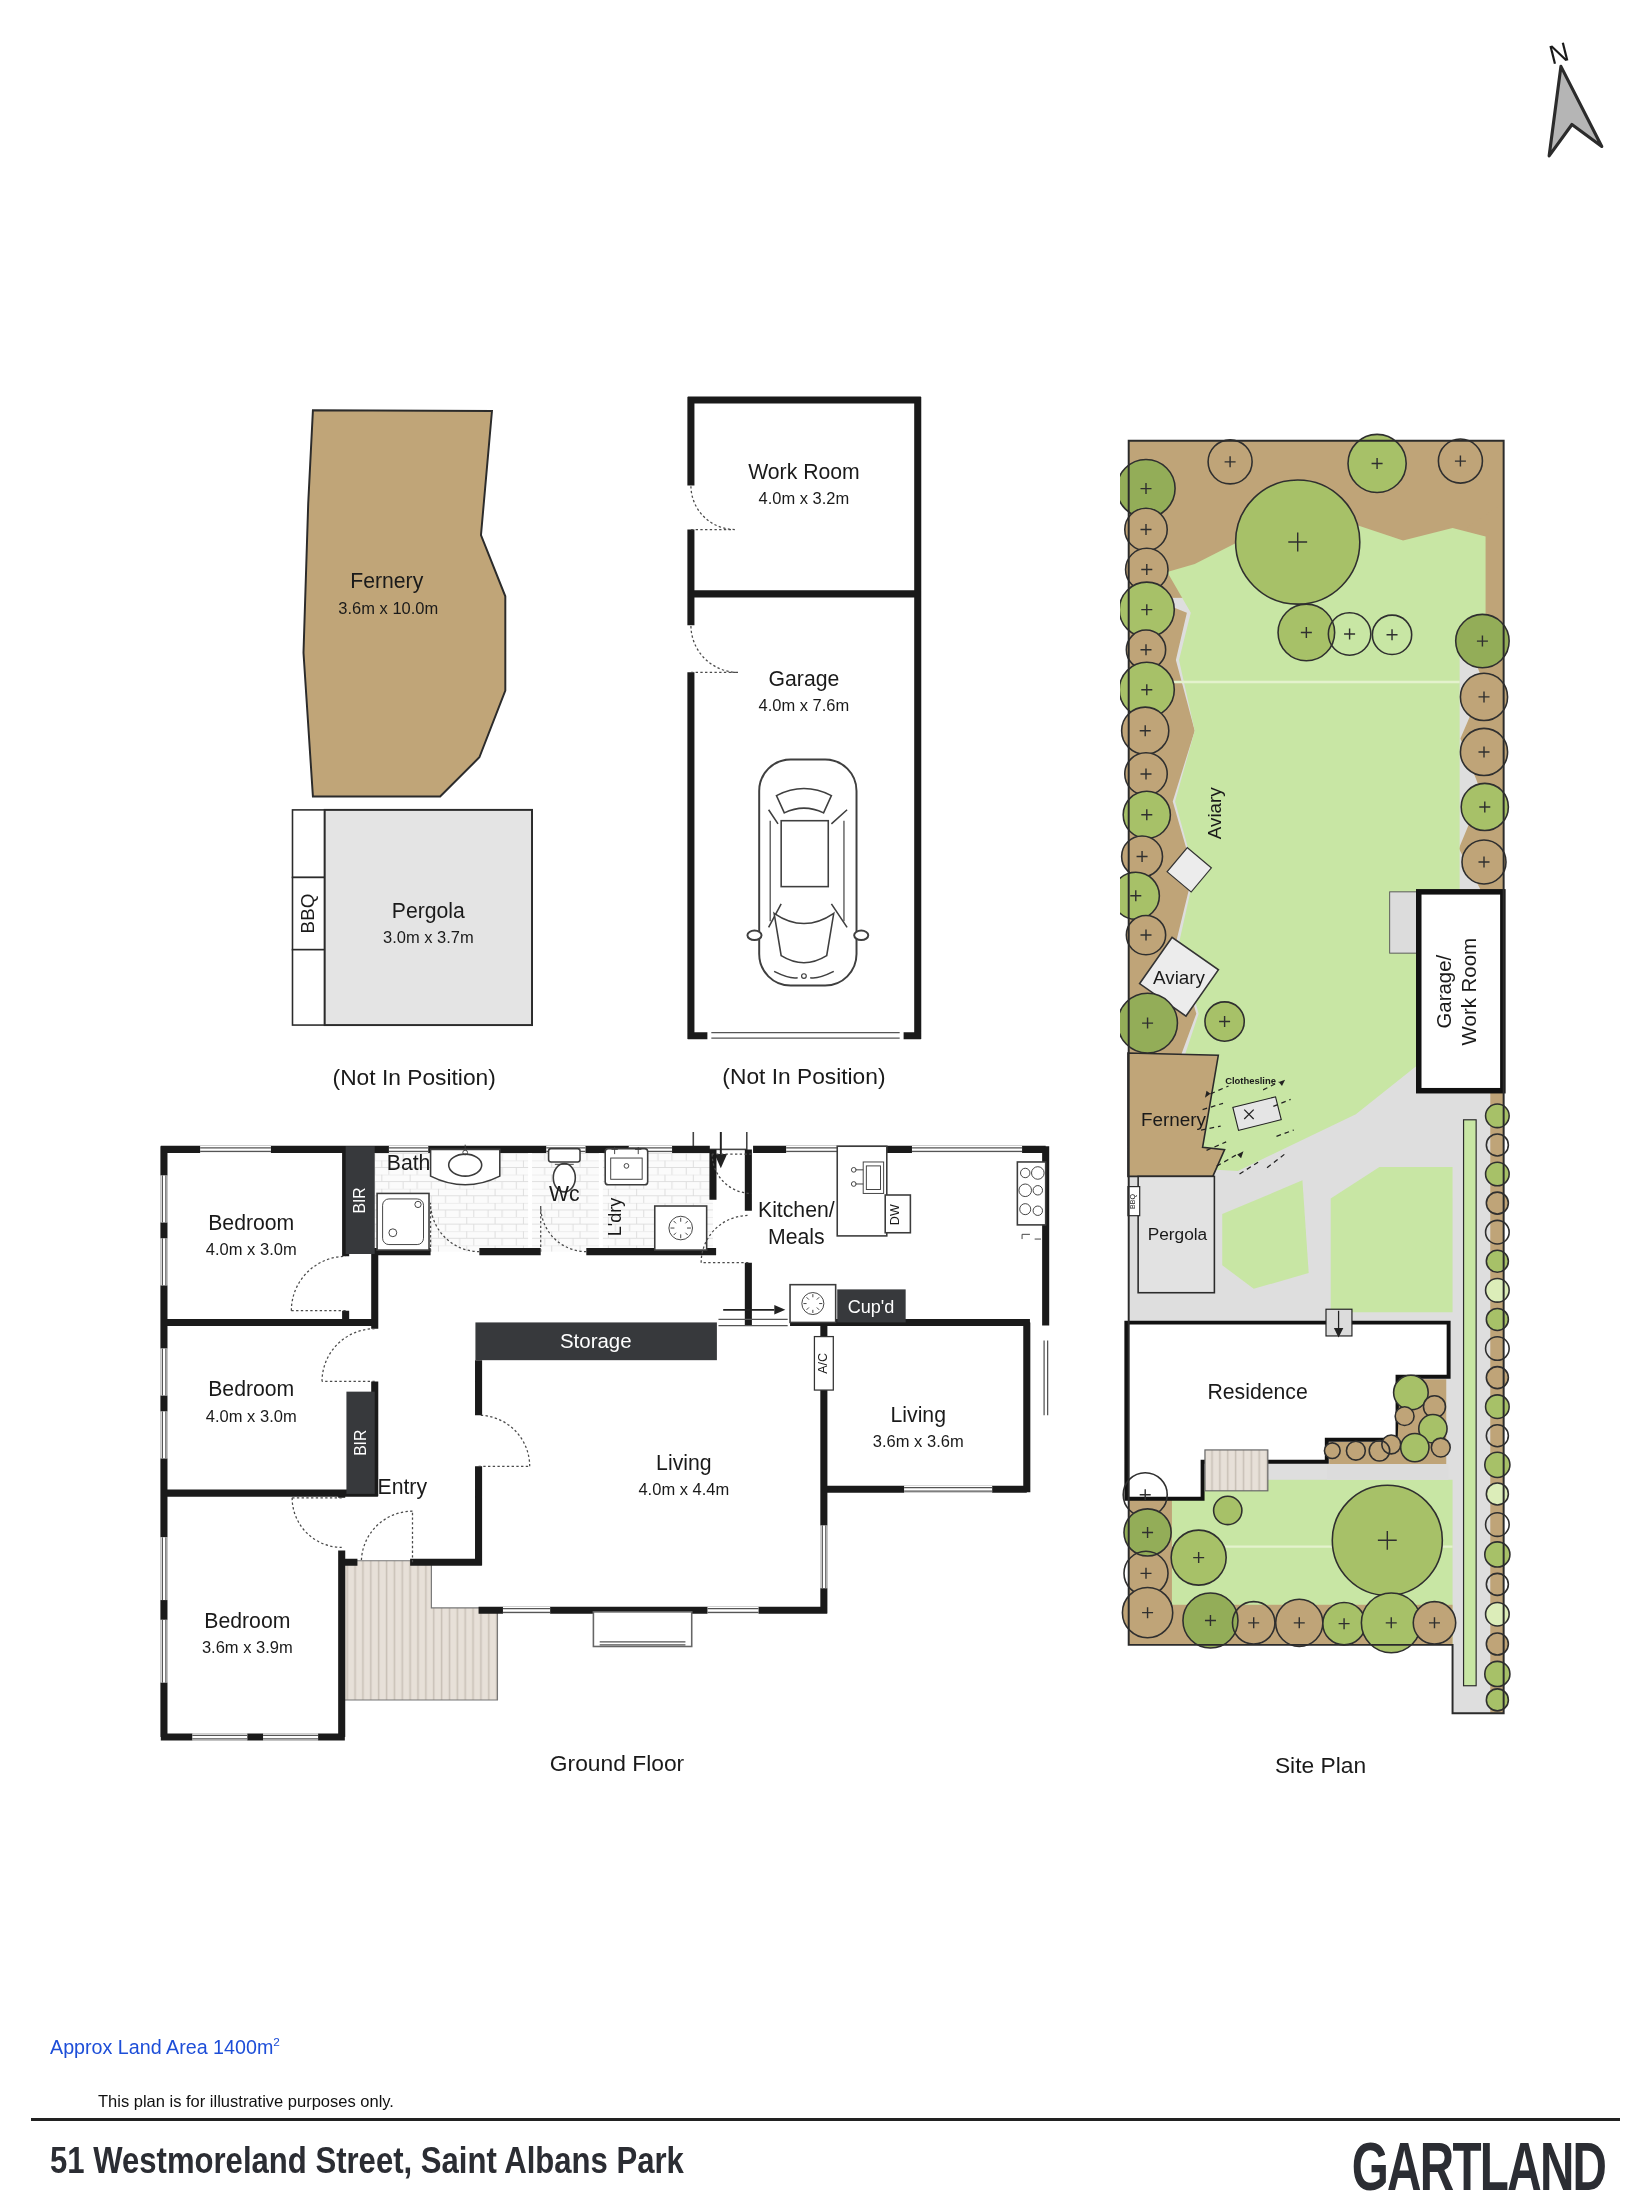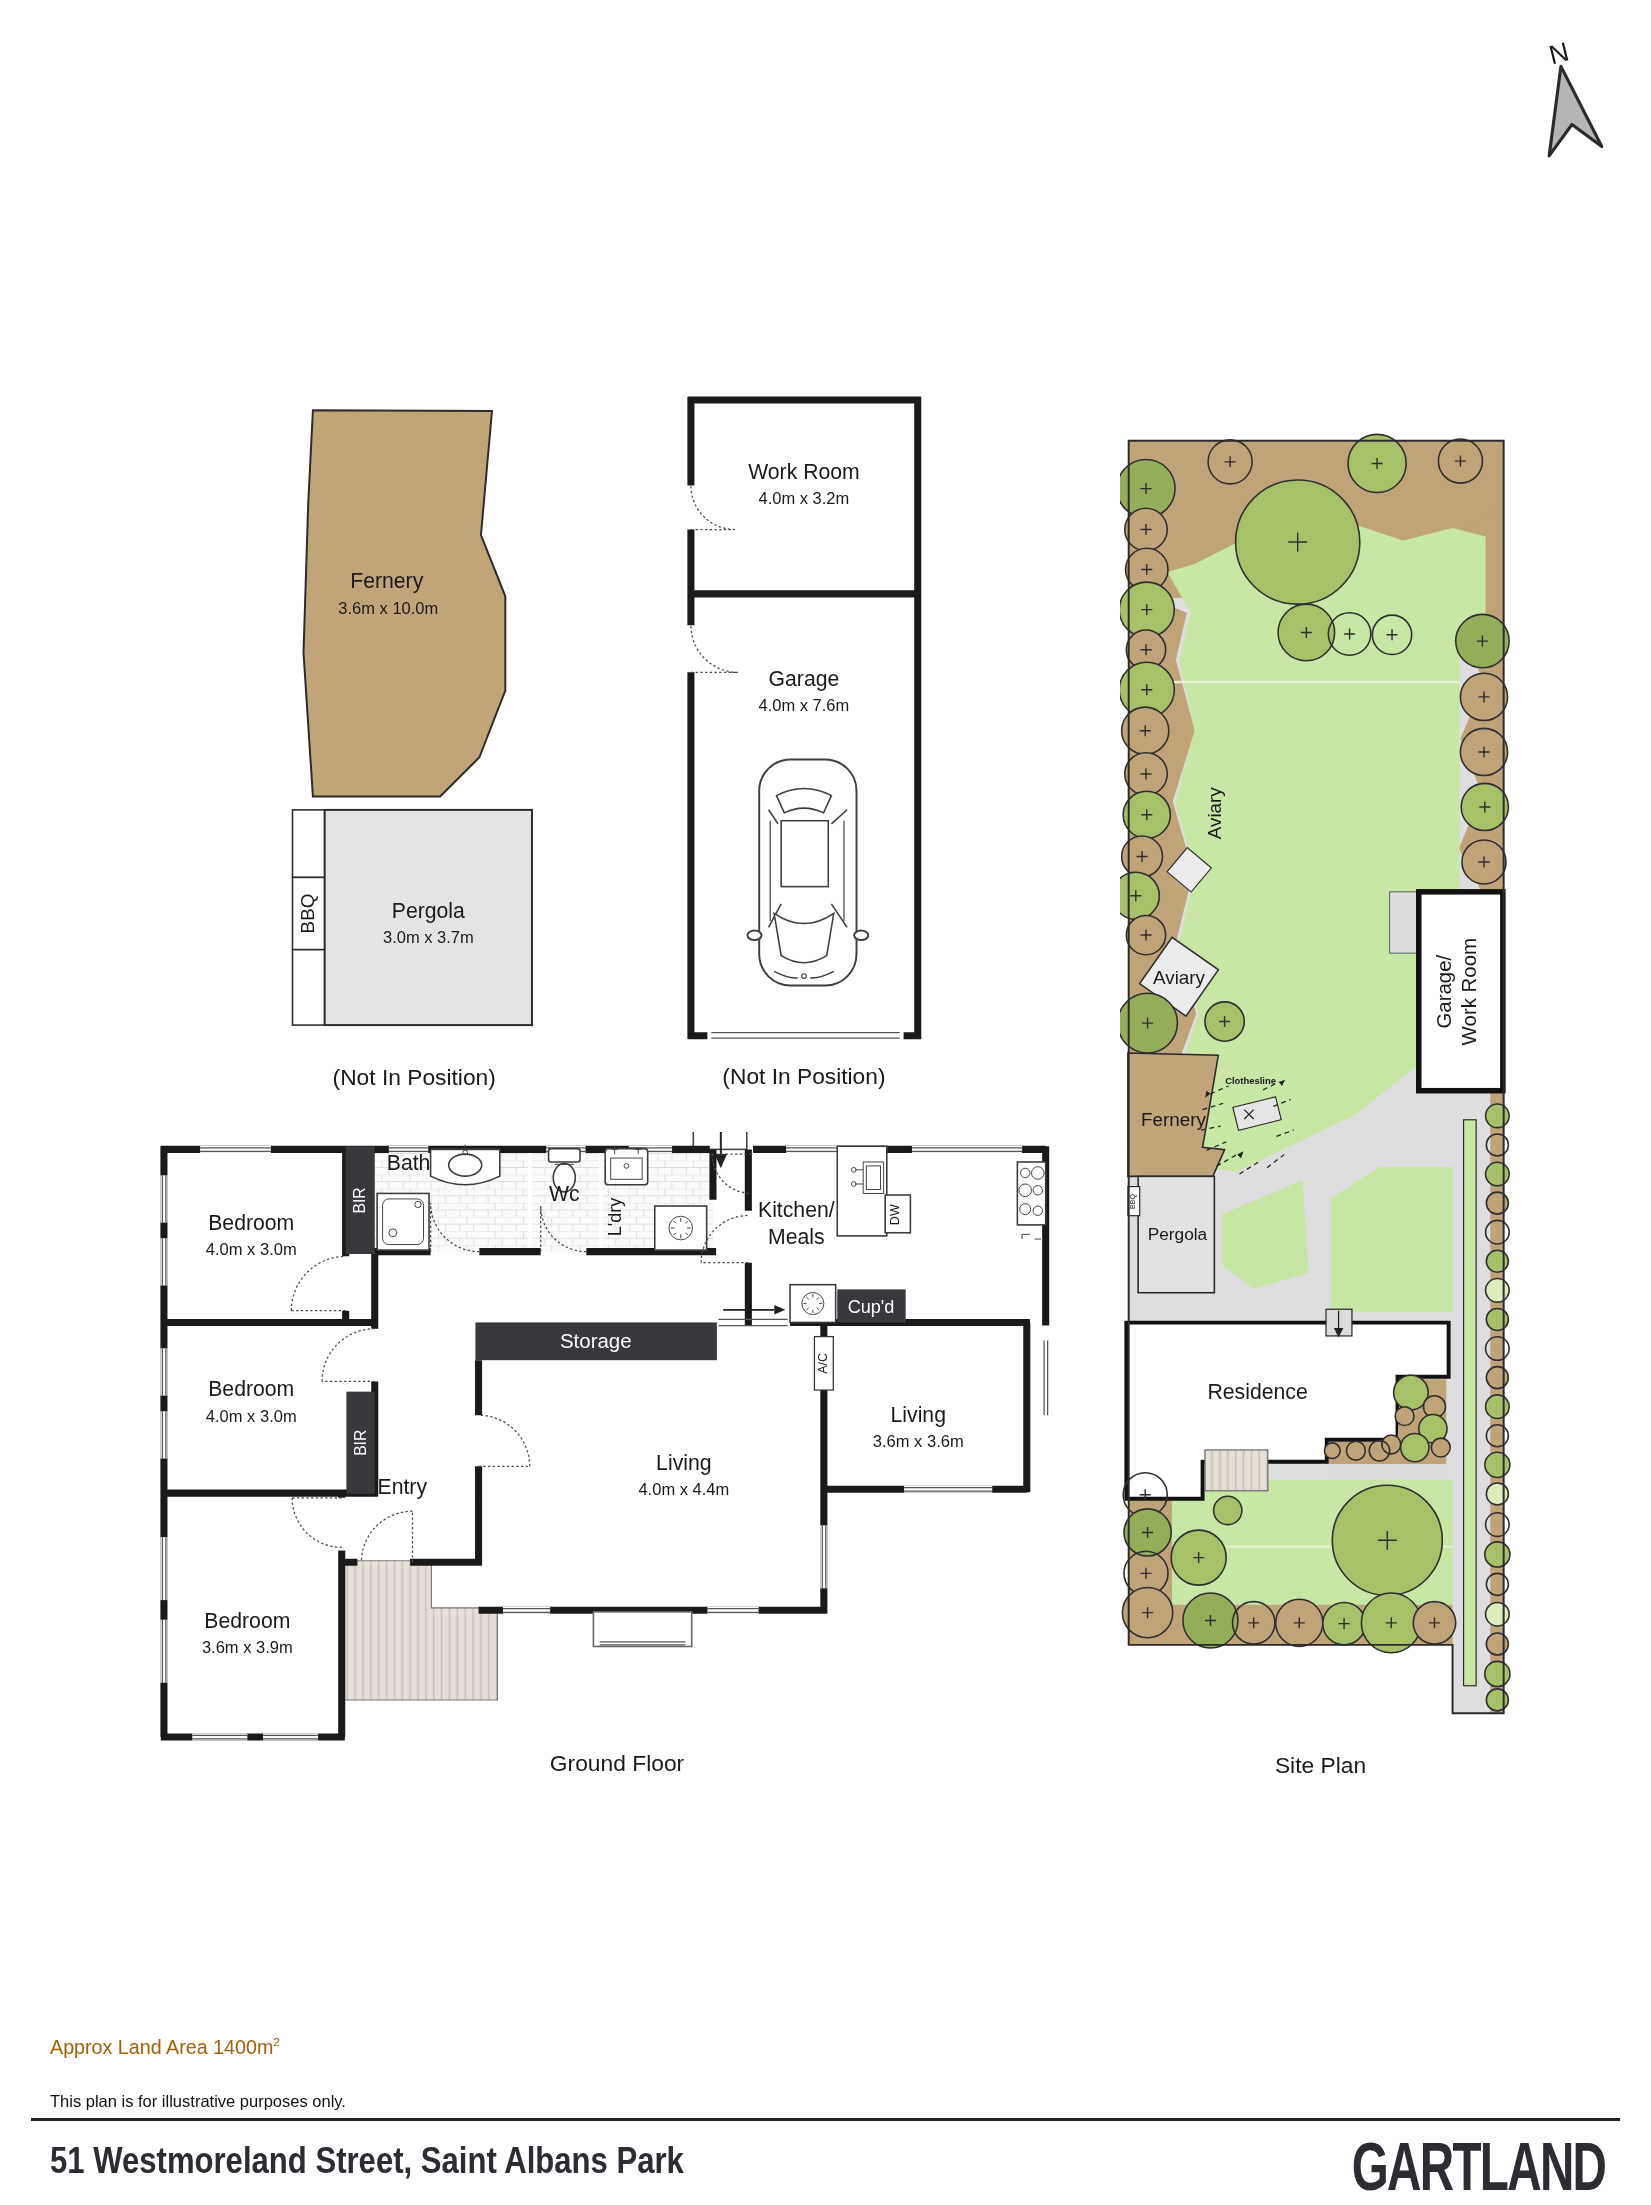--- a/index.html
+++ b/index.html
@@ -22,21 +22,21 @@
   .fix{stroke:#3c3c3c;stroke-width:2;fill:#fff;}
   .fixthin{stroke:#3c3c3c;stroke-width:1.2;fill:none;}
   .dark{fill:#37393c;}
   .tO{fill:#a7c168;stroke:#2f2f2f;stroke-width:2;}
   .tD{fill:#93ad58;stroke:#2f2f2f;stroke-width:2;}
   .tB{fill:#bfa478;stroke:#2f2f2f;stroke-width:2;}
   .tW{fill:none;stroke:#2f2f2f;stroke-width:2;}
   .tL{fill:#dcedb9;stroke:#2f2f2f;stroke-width:2;}
   .cross{stroke:#2f2f2f;stroke-width:1.8;fill:none;}
   .dash{stroke:#222;stroke-width:1.6;fill:none;stroke-dasharray:6 5;}
-  .footer-small{position:absolute;left:50px;font-size:19.7px;color:#a16207;}
+  .footer-small{position:absolute;left:50px;font-size:19.7px;color:#1d4ed8;}
   .footer-disc{position:absolute;left:50px;font-size:16.5px;color:#111;}
   .rule{position:absolute;left:31px;right:31px;height:3.1px;background:#222;}
   .addr{position:absolute;left:50px;top:2140px;font-size:37px;font-weight:bold;
         transform:scaleX(.84);transform-origin:left center;white-space:nowrap;color:#2b2d33;}
   .brand{position:absolute;right:46px;top:2127px;font-size:68px;font-weight:800;letter-spacing:-2.4px;
         transform:scaleX(.70);transform-origin:right center;color:#2b2d33;}
 </style>
 </head>
 <body>
 
@@ -410,19 +410,19 @@
     <text class="rm" x="1013" y="1582">Meals</text>
     <text class="rm" x="512" y="1900">Entry</text>
     <text class="rm" x="870" y="1870">Living</text>
     <text class="dm" x="870" y="1902">4.0m x 4.4m</text>
     <text class="rm" x="1168" y="1808">Living</text>
     <text class="dm" x="1168" y="1840">3.6m x 3.6m</text>
     <text class="cap" x="785" y="2252">Ground Floor</text>
   </svg>
 
   <div class="footer-small" style="top:2035px;"><span>Approx Land Area 1400m</span><sup style="font-size:11.8px;">2</sup></div>
-  <div class="footer-disc" style="top:2092px;">This plan is for illustrative purposes only.</div>
+  <div class="footer-disc" style="top:2092px;margin-left:48px;">This plan is for illustrative purposes only.</div>
   <div class="rule" style="top:2118px;"></div>
   <div class="addr">51 Westmoreland Street, Saint Albans Park</div>
   <div class="brand">GARTLAND</div>
 
 </div>
 
 
 </body></html>

